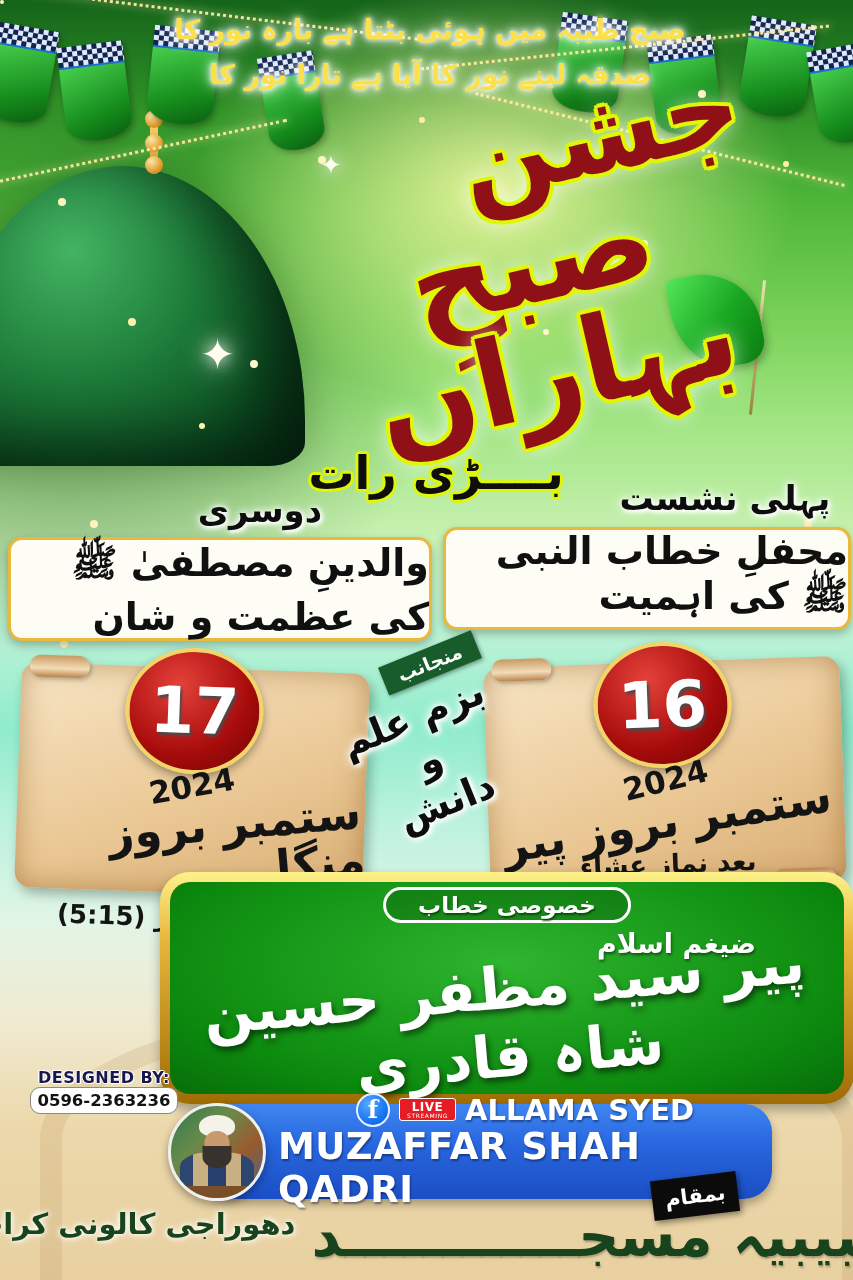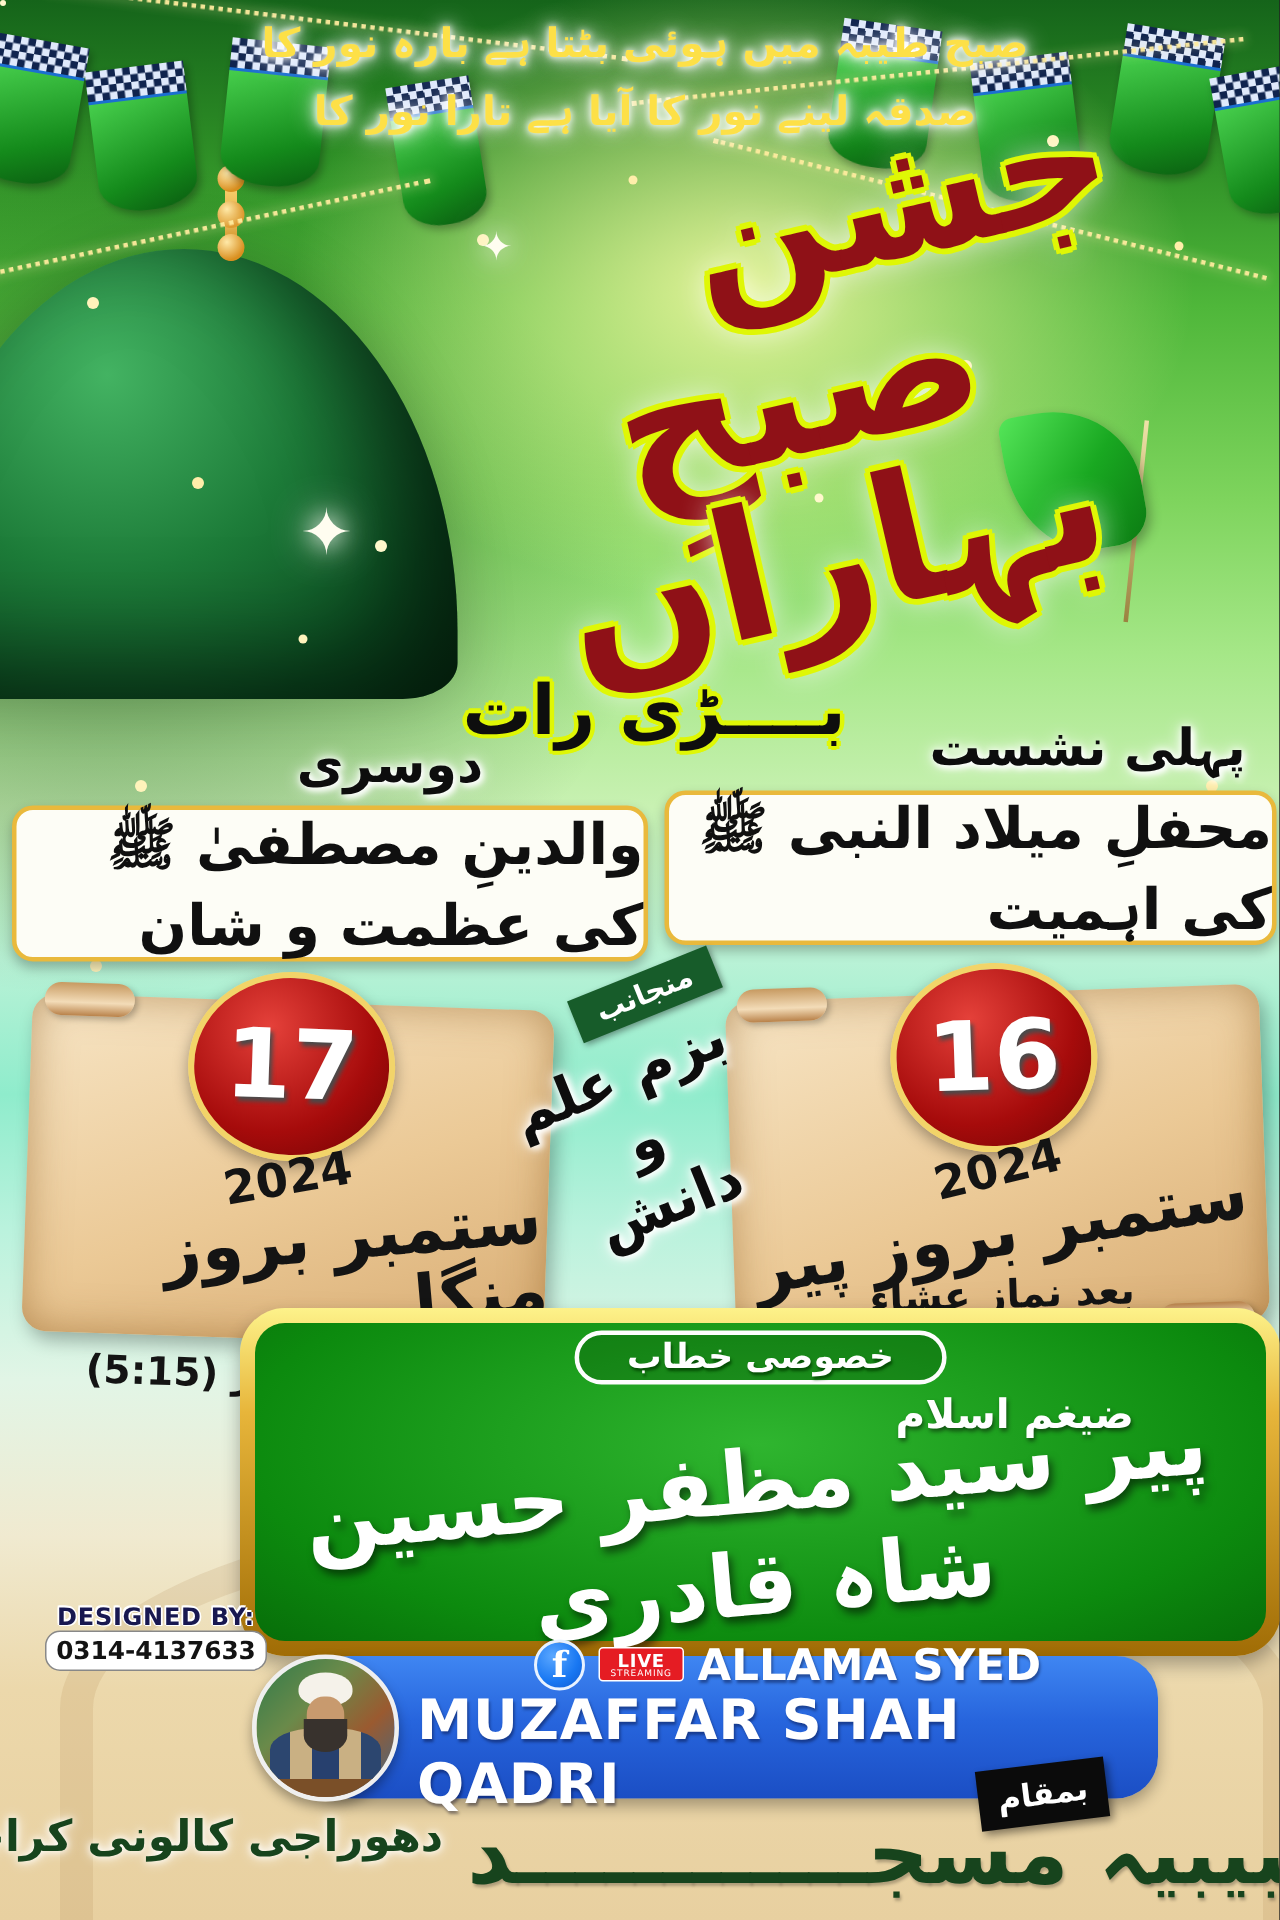--- a/index.html
+++ b/index.html
@@ -232,21 +232,21 @@
     <div>صدقہ لینے نور کا آیا ہے تارا نور کا</div>
   </div>
 
   <div class="title">
     <div class="t1 outline-lime">جشن</div>
     <div class="t2 outline-lime">صبحِ بہاراں</div>
   </div>
   <div class="subtitle">بــــڑی رات</div>
 
   <div class="session-header" style="left:600px;top:478px;width:250px;">پہلی نشست</div>
-  <div class="session-box" style="left:443px;top:527px;width:402px;height:97px;">محفلِ میلاد النبی ﷺ کی اہمیت</div>
+  <div class="session-box" style="left:443px;top:527px;width:402px;height:97px;">محفلِ خطاب النبی ﷺ کی اہمیت</div>
 
   <div class="session-header" style="left:135px;top:490px;width:250px;">دوسری نشست</div>
   <div class="session-box" style="left:8px;top:537px;width:418px;height:98px;">والدینِ مصطفیٰ ﷺ کی عظمت و شان</div>
 
   <div class="scroll" style="left:487px;top:662px;width:356px;height:225px;transform:rotate(-2deg);">
     <div class="curl-t"></div>
     <div class="curl-b"></div>
     <div class="day-oval">
       <span class="day-num">16</span>
     </div>
@@ -277,21 +277,21 @@
   <div class="gold-frame">
     <div class="green-inner">
       <div class="special-pill">خصوصی خطاب</div>
       <div class="honorific">ضیغم اسلام</div>
       <div class="speaker-name">پیر سید مظفر حسین شاہ قادری</div>
     </div>
   </div>
 
   <div class="designer">
     <div class="d-label">DESIGNED BY:</div>
-    <div class="d-phone">0314-4137633</div>
+    <div class="d-phone">0596-2363236</div>
   </div>
 
   <div class="photo">
     <div class="ph-desk"></div>
     <div class="ph-body"></div>
     <div class="ph-turban"></div>
     <div class="ph-face"></div>
     <div class="ph-beard"></div>
   </div>
 

